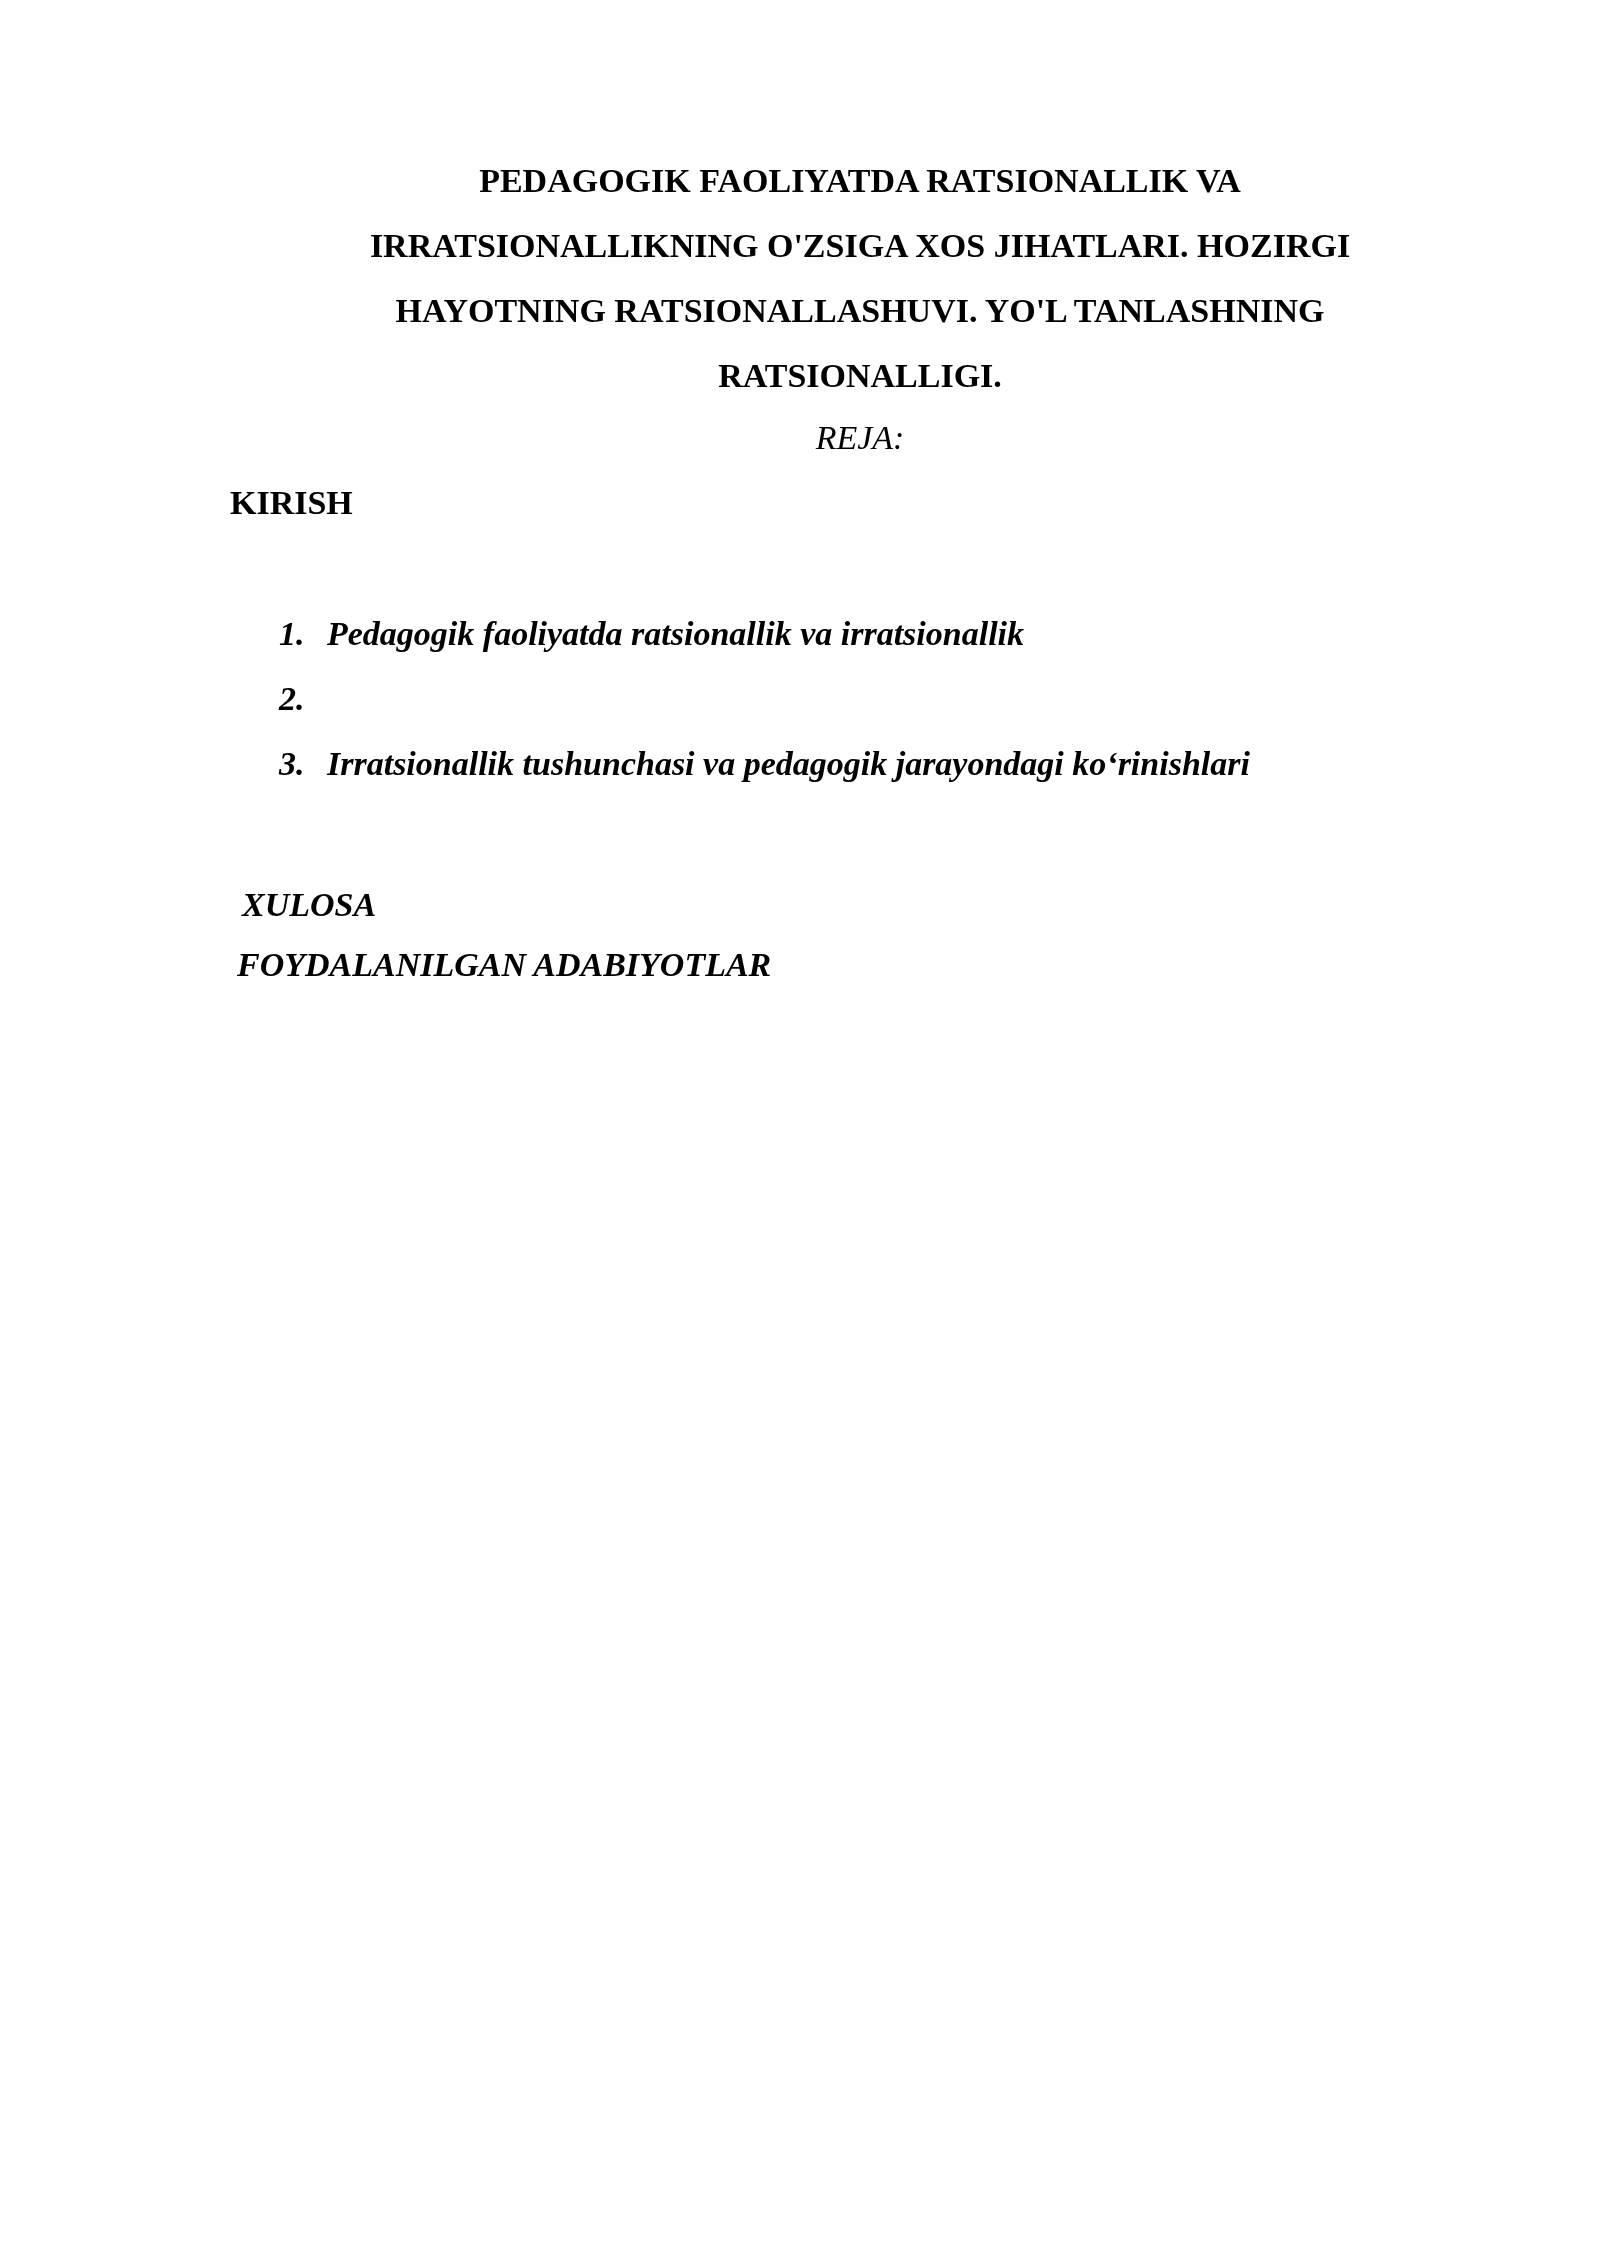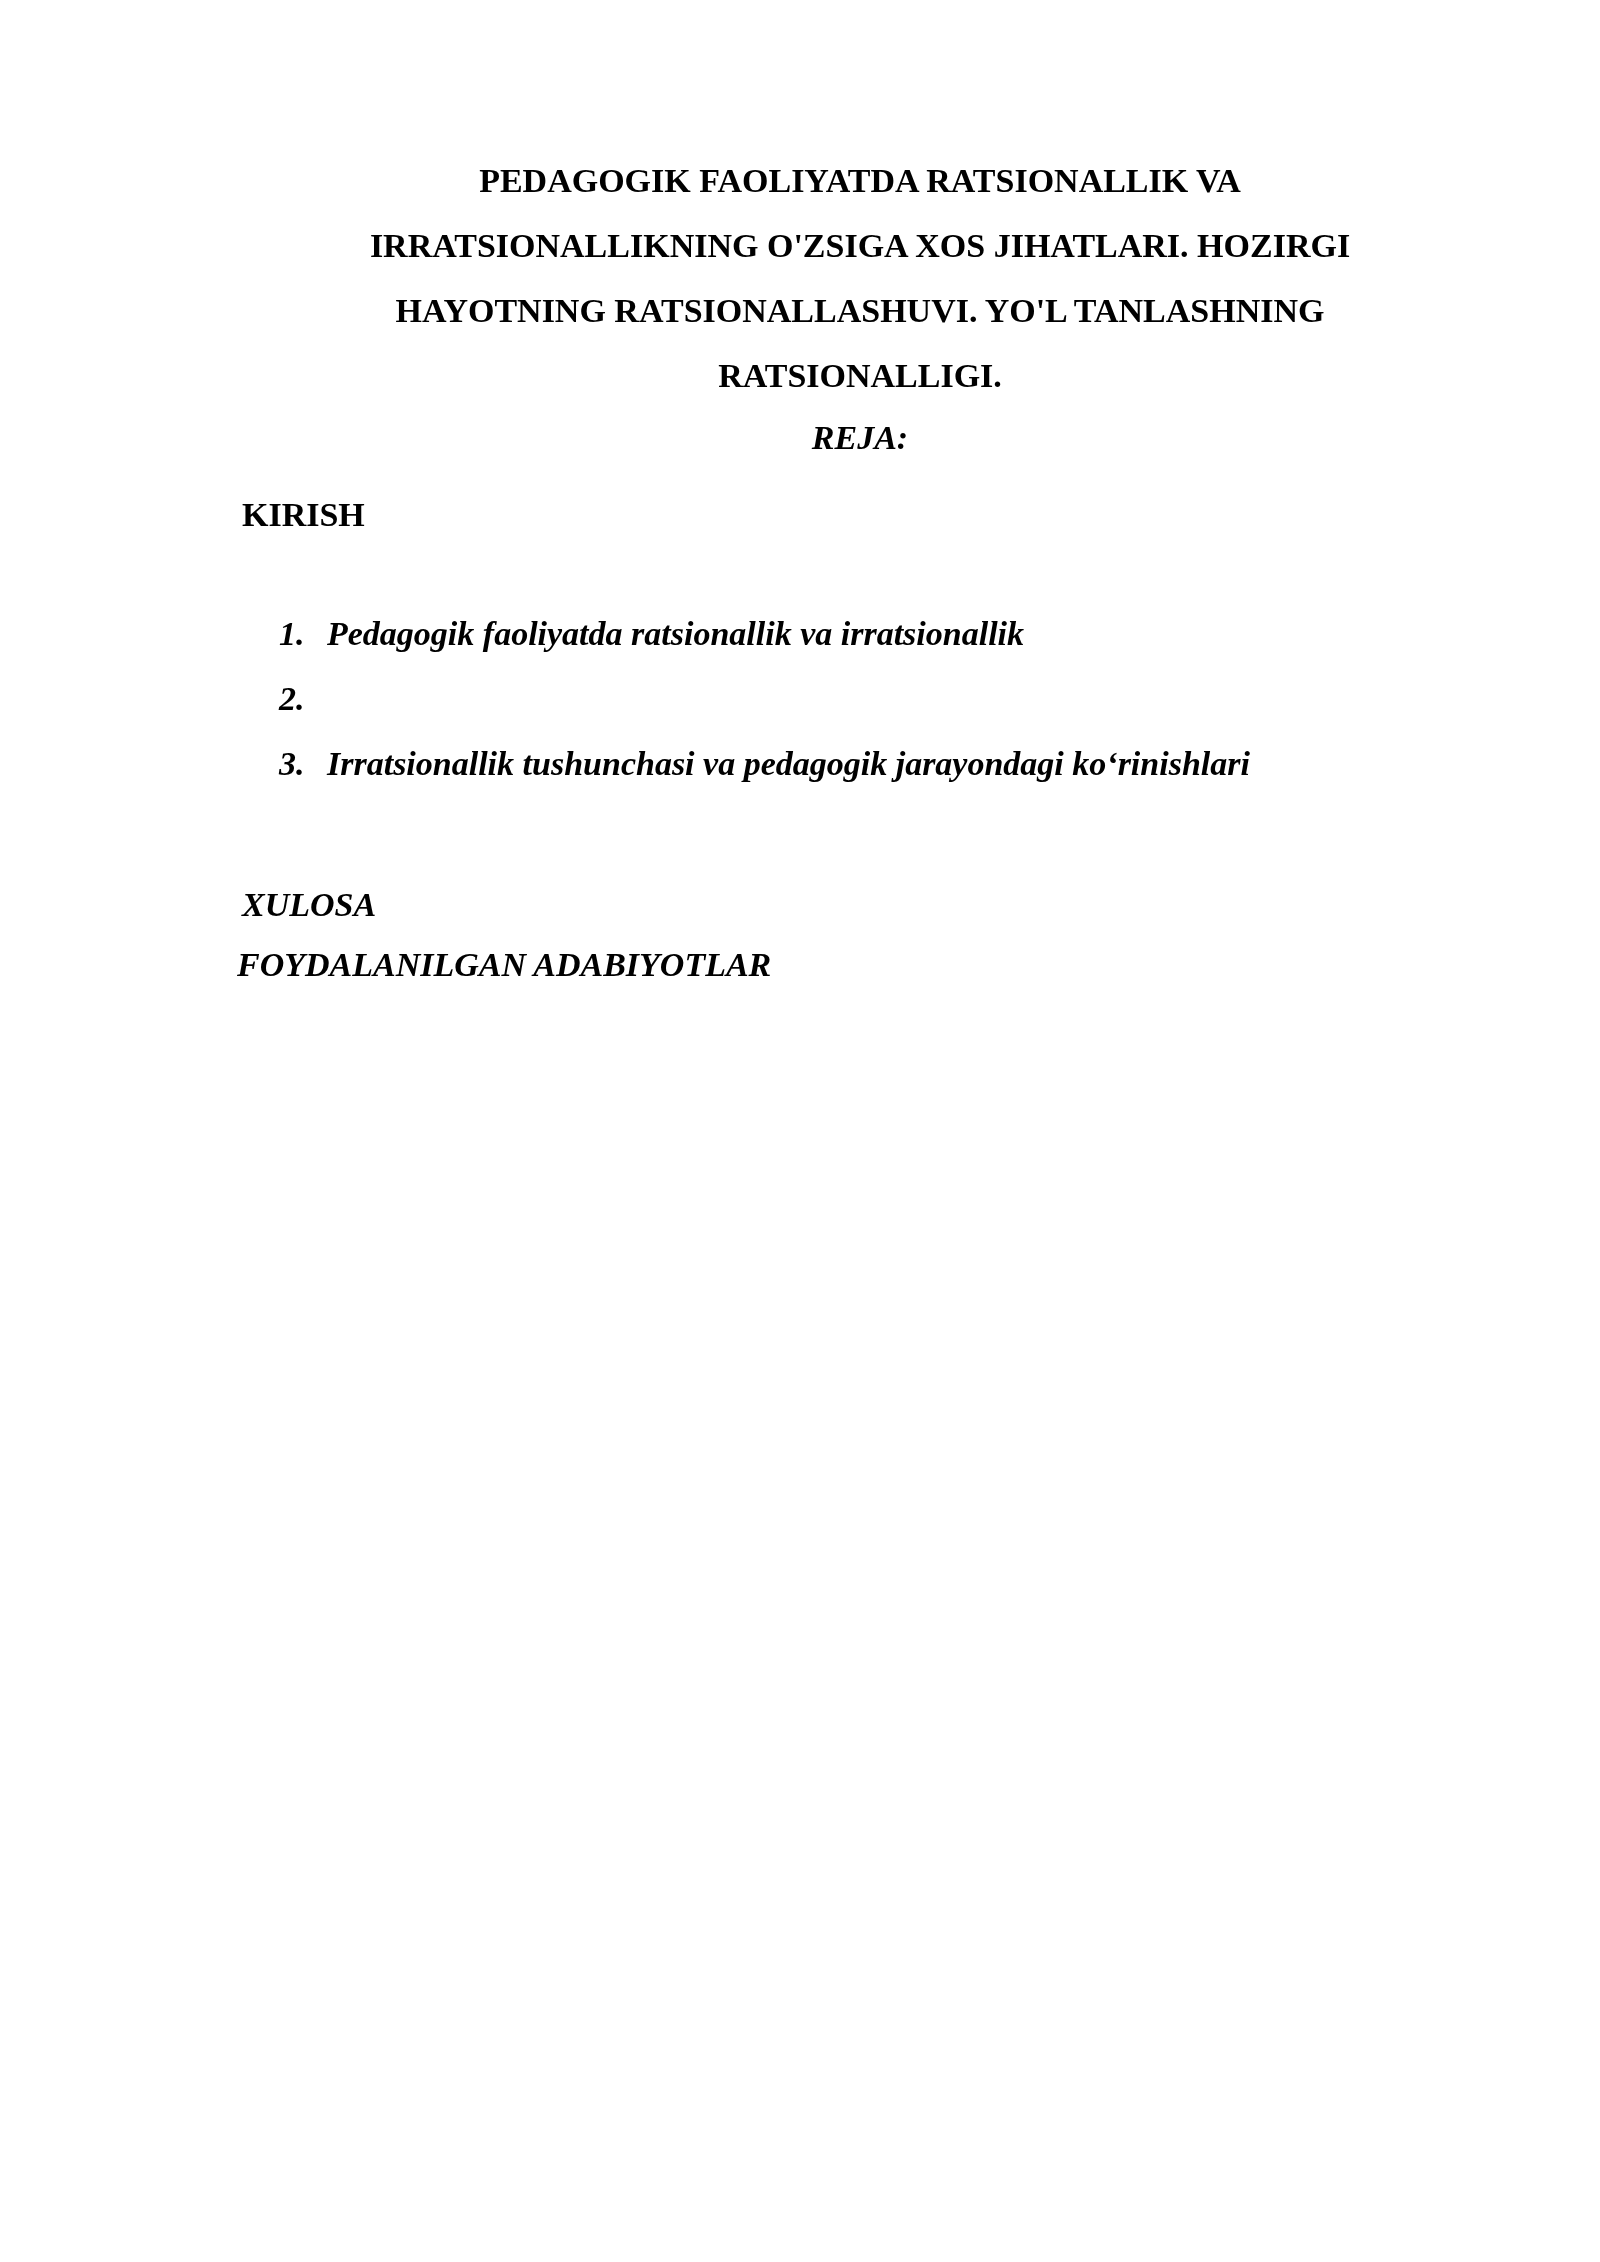--- a/index.html
+++ b/index.html
@@ -33,34 +33,34 @@
       line-height: 65px;
       margin: 0;
     }
     .title-line { display: block; }
     .reja {
       position: absolute;
       left: 230px;
       width: 1260px;
       top: 405px;
       text-align: center;
-      font-weight: bold;
+      font-weight: normal;
       font-style: italic;
       font-size: 34px;
       line-height: 65px;
       margin: 0;
     }
     .kirish {
       position: absolute;
       left: 230px;
       top: 470px;
       font-weight: bold;
       font-size: 34px;
       line-height: 65px;
-      margin: 12px;
+      margin: 0;
     }
     .plan-list {
       position: absolute;
       left: 230px;
       top: 601px;
       margin: 0;
       padding: 0;
       list-style: none;
       font-weight: bold;
       font-style: italic;

